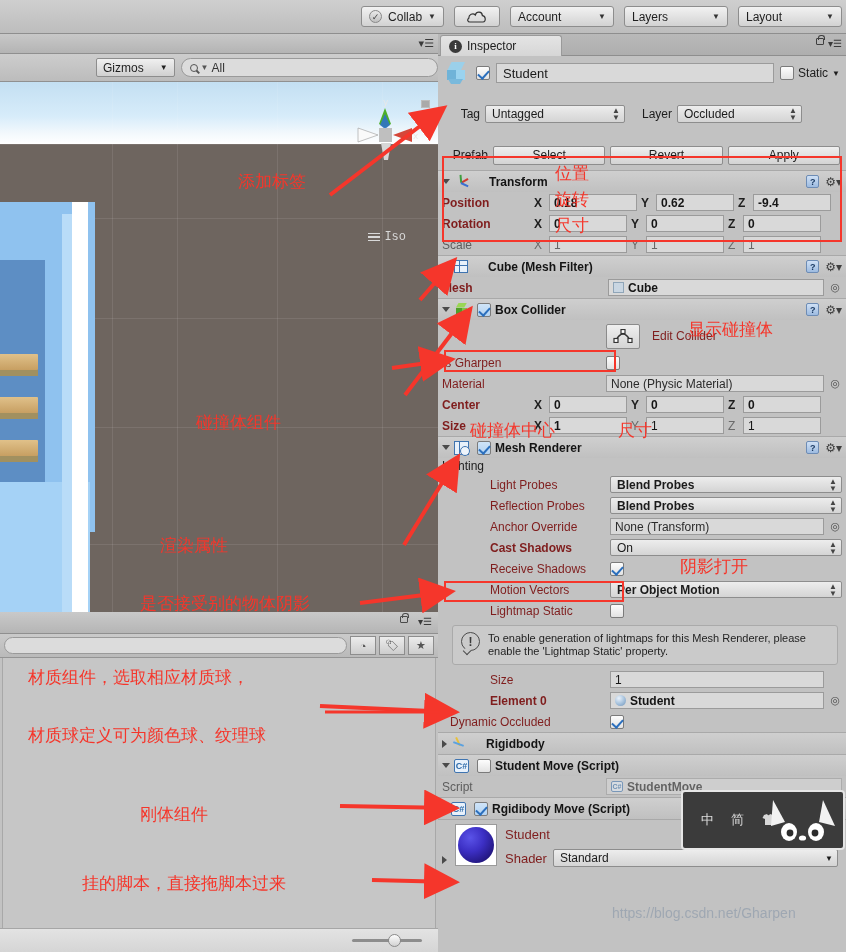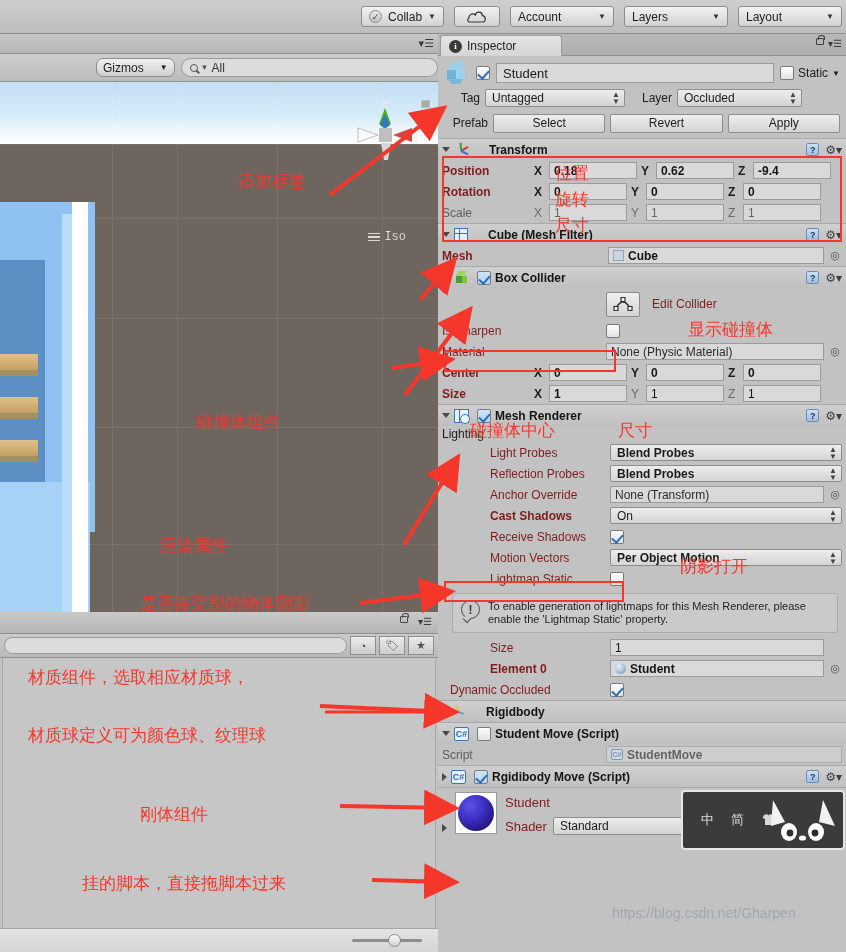--- a/index.html
+++ b/index.html
@@ -51,21 +51,21 @@
   .scene-tabbar .menu-ico {
     position:absolute; right:4px; top:3px; font-size:11px; color:#3a3a3a;
   }
   .scene-toolbar {
     position:absolute; left:0; top:20px; width:438px; height:28px;
     background:linear-gradient(#cdcdcd,#bcbcbc);
     border-bottom:1px solid #909090;
     display:flex; align-items:center; padding-left:96px; gap:6px;
   }
   .gizmos-btn {
-    height:19px; border:1px solid #8d8d8d; border-radius:7px;
+    height:19px; border:1px solid #8d8d8d; border-radius:2px;
     background:linear-gradient(#f0f0f0,#d0d0d0);
     display:flex;align-items:center;gap:16px;padding:0 6px;font-size:12px;color:#1f1f1f;
   }
   .scene-search {
     height:19px; width:258px; border:1px solid #9a9a9a; border-radius:10px;
     background:#dcdcdc; display:flex;align-items:center;padding:0 8px; gap:3px;
     font-size:12px; color:#333;
   }
   .mag {
     width:8px;height:8px;border:1.5px solid #555;border-radius:50%;
@@ -240,21 +240,21 @@
     content:"";position:absolute;left:3px;top:1px;width:5px;height:9px;
     border:solid #2b6fbd;border-width:0 2.3px 2.3px 0;transform:rotate(42deg);
   }
   .cb.blue{background:linear-gradient(#cfe4f8,#b3d3f2);}
   .name-field {
     flex:1;height:20px;background:#d9d9d9;border:1px solid #9b9b9b;
     display:flex;align-items:center;padding-left:6px;font-size:13px;color:#1a1a1a;
   }
   .static-wrap{display:flex;align-items:center;gap:4px;font-size:12px;color:#1d1d1d;}
   .obj-row2, .obj-row3 {
-    display:flex;align-items:center;gap:5px;height:22px;margin-top:3px;
+    display:flex;align-items:center;gap:5px;height:22px;margin-top:19px;
   }
   .lbl-r { width:36px; text-align:right; font-size:12px; color:#1d1d1d; }
   .dropdown {
     height:18px;border:1px solid #8d8d8d;border-radius:2px;
     background:linear-gradient(#ededed,#d4d4d4);
     display:flex;align-items:center;justify-content:space-between;
     padding:0 4px 0 6px;font-size:12px;color:#1b1b1b;
   }
   .dd-arrows{font-size:8px;line-height:7px;color:#444;text-align:center;}
   .btn3 {

